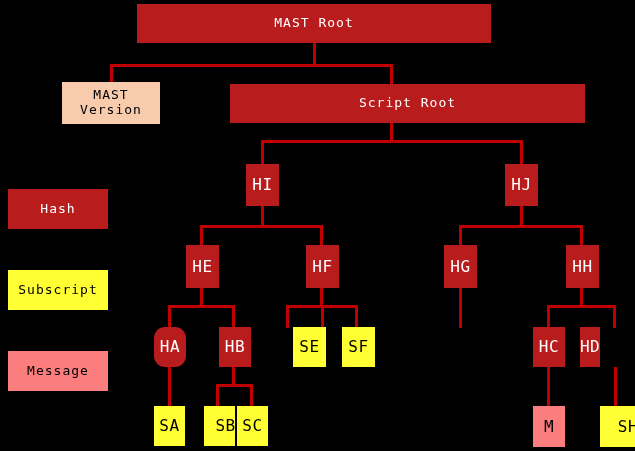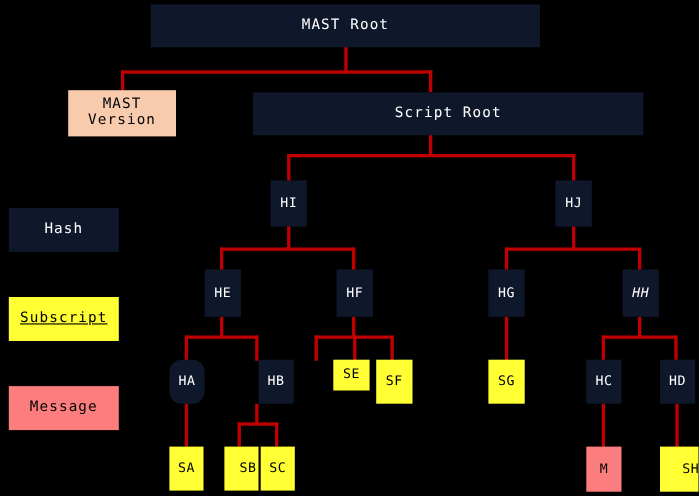--- a/index.html
+++ b/index.html
@@ -3,28 +3,28 @@
 <meta charset="utf-8">
 <style>
   html,body{margin:0;padding:0;background:#000;}
   body{width:635px;height:451px;overflow:hidden;
        font-family:"DejaVu Sans Mono","Liberation Mono",monospace;}
   #stage{position:relative;width:635px;height:451px;background:#000;}
 
   .node{position:absolute;box-sizing:border-box;display:flex;
         align-items:center;justify-content:center;text-align:center;
         line-height:1.12;white-space:pre-line;}
-  .hash{background:#0f172a;color:#FFFFFF;}
+  .hash{background:#b91c1c;color:#FFFFFF;}
   .subscript{background:#FFFF33;color:#000000;}
   .message{background:#FB7D7D;color:#000000;}
   .version{background:#F8CBAD;color:#000000;}
 
   .big{font-size:13px;letter-spacing:1px;}
   .leg{font-size:13px;letter-spacing:1px;margin-top:24px;}
-  .sm{font-size:12px;letter-spacing:.5px;}
+  .sm{font-size:16px;letter-spacing:.5px;}
 
   .edge{position:absolute;background:#C00000;}
   .v{width:3px;}
   .h{height:3px;}
 </style>
 </head>
 <body>
 
 <div id="stage">
 
@@ -71,48 +71,47 @@
 
   <div class="edge v" style="left:232px;top:367px;width:3px;height:19px;"></div>
   <div class="edge h" style="left:216px;top:384px;width:37px;height:3px;"></div>
   <div class="edge v" style="left:216px;top:384px;width:3px;height:22px;"></div>
   <div class="edge v" style="left:250px;top:384px;width:3px;height:22px;"></div>
 
   <div class="edge v" style="left:547px;top:367px;width:3px;height:40px;"></div>
   <div class="edge v" style="left:614px;top:367px;width:3px;height:40px;"></div>
 
   <div class="node hash leg" style="left:8px;top:165px;width:100px;height:40px;">Hash</div>
-  <div class="node subscript leg" style="left:8px;top:246px;width:100px;height:40px;text-decoration:underline;">Subscript</div>
+  <div class="node subscript leg" style="left:8px;top:246px;width:100px;height:40px;">Subscript</div>
   <div class="node message leg" style="left:8px;top:327px;width:100px;height:40px;">Message</div>
 
   <div class="node hash big" style="left:137px;top:4px;width:354px;height:39px;">MAST Root</div>
 
   <div class="node version big" style="left:62px;top:82px;width:98px;height:42px;">MAST
 Version</div>
 
   <div class="node hash big" style="left:215px;top:84px;width:355px;height:39px;margin-left:15px;">Script Root</div>
 
   <div class="node hash sm" style="left:246px;top:164px;width:33px;height:42px;">HI</div>
   <div class="node hash sm" style="left:505px;top:164px;width:33px;height:42px;">HJ</div>
 
   <div class="node hash sm" style="left:186px;top:245px;width:33px;height:43px;text-align:center;">HE</div>
   <div class="node hash sm" style="left:306px;top:245px;width:33px;height:43px;">HF</div>
   <div class="node hash sm" style="left:444px;top:245px;width:33px;height:43px;">HG</div>
-  <div class="node hash sm" style="left:566px;top:245px;width:33px;height:43px;font-style:italic;">HH</div>
+  <div class="node hash sm" style="left:566px;top:245px;width:33px;height:43px;">HH</div>
 
   <div class="node hash sm" style="left:154px;top:327px;width:32px;height:40px;border-radius:11px;">HA</div>
-  <div class="node hash sm" style="left:235px;top:327px;width:32px;height:40px;">HB</div>
+  <div class="node hash sm" style="left:219px;top:327px;width:32px;height:40px;">HB</div>
 
-  <div class="node subscript sm" style="left:303px;top:327px;width:33px;height:28px;">SE</div>
+  <div class="node subscript sm" style="left:293px;top:327px;width:33px;height:40px;">SE</div>
   <div class="node subscript sm" style="left:342px;top:327px;width:33px;height:40px;">SF</div>
 
-  <div class="node subscript sm" style="left:444px;top:327px;width:33px;height:40px;">SG</div>
 
   <div class="node hash sm" style="left:533px;top:327px;width:32px;height:40px;">HC</div>
-  <div class="node hash sm" style="left:600px;top:327px;width:32px;height:40px;">HD</div>
+  <div class="node hash sm" style="left:580px;top:327px;width:20px;height:40px;">HD</div>
 
   <div class="node subscript sm" style="left:154px;top:406px;width:31px;height:40px;">SA</div>
   <div class="node subscript sm" style="left:204px;top:406px;width:31px;height:40px;padding-left:12px;">SB</div>
   <div class="node subscript sm" style="left:237px;top:406px;width:31px;height:40px;">SC</div>
 
   <div class="node message sm" style="left:533px;top:406px;width:32px;height:41px;">M</div>
   <div class="node subscript sm" style="left:600px;top:406px;width:56px;height:41px;">SH</div>
 
 </div>
 

